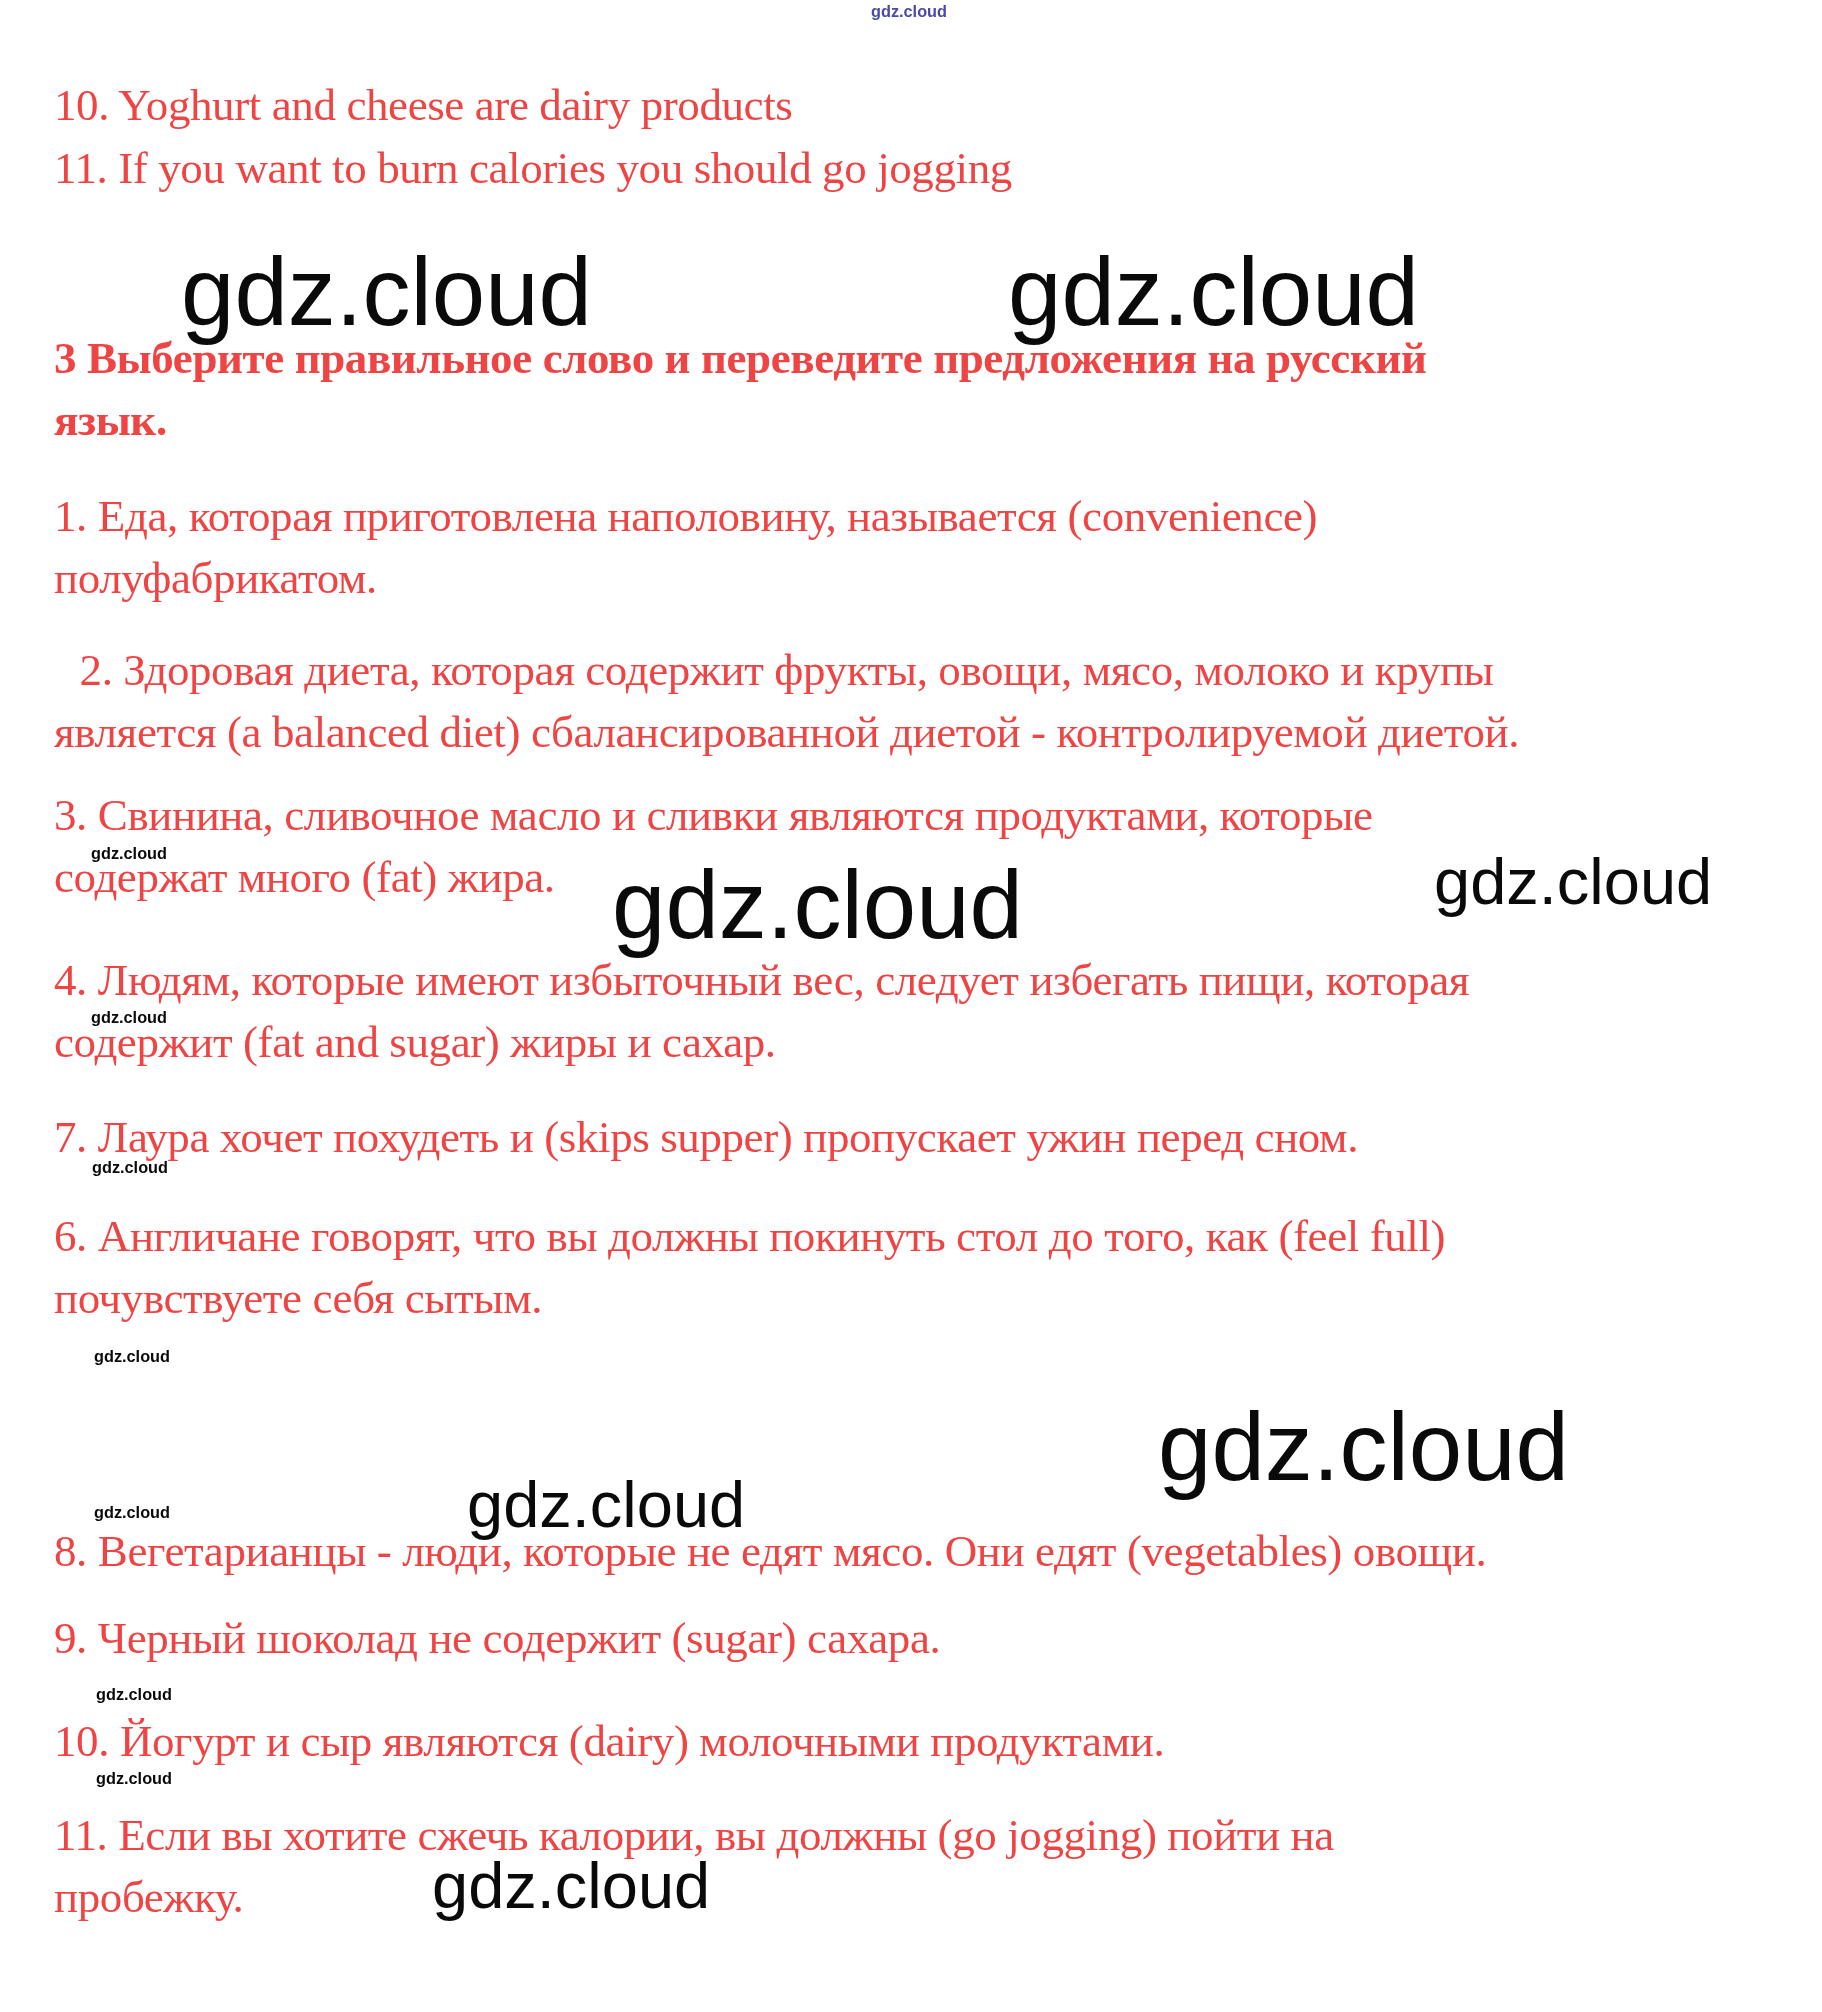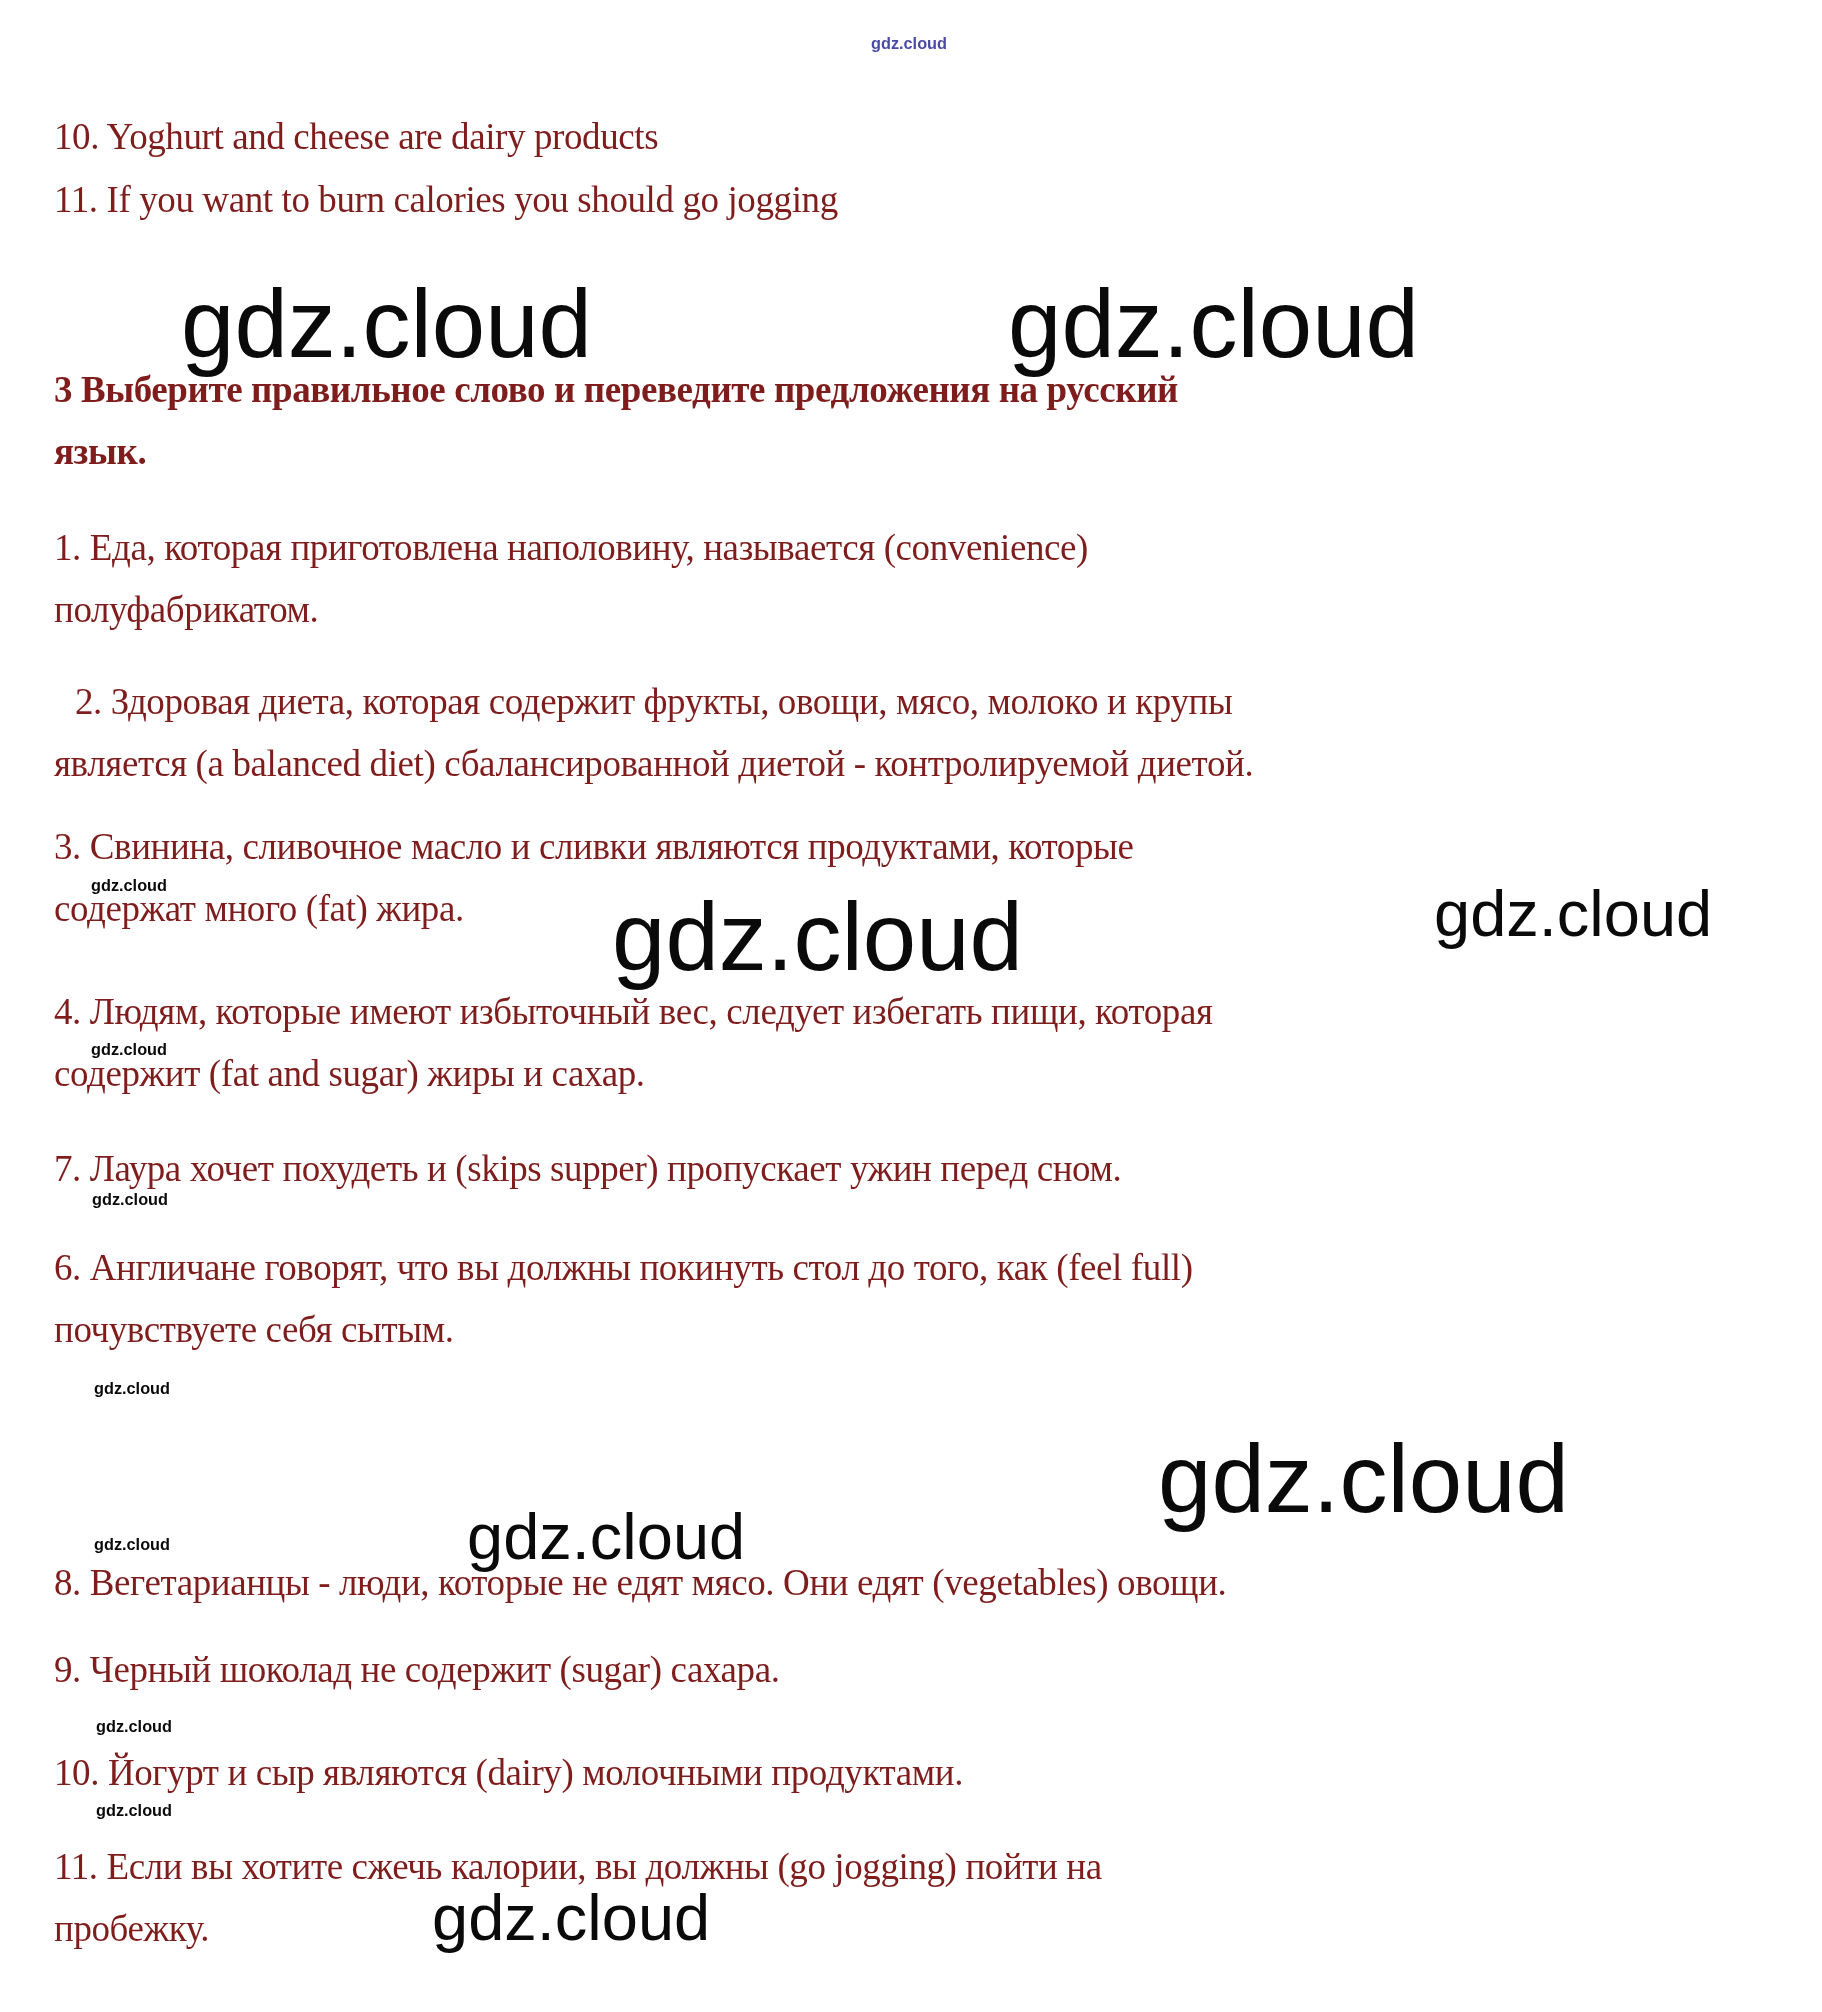--- a/index.html
+++ b/index.html
@@ -7,29 +7,28 @@
     width: 1823px; height: 2013px;
     background: #ffffff;
     position: relative;
     overflow: hidden;
     font-family: "Liberation Serif", "DejaVu Serif", serif;
   }
   .page {
     position: absolute; left: 0; top: 0;
     width: 1823px; height: 1927px;
     background: #ffffff;
-    margin-top: 32px;
   }
   
   .para {
     position: absolute;
     left: 54px;
-    font-size: 37px;
+    font-size: 45px;
     line-height: 62px;
-    color: #7f1d1d;
+    color: #ef4444;
     white-space: pre-line;
     letter-spacing: -0.4px;
   }
   .bold { font-weight: 700; }
   
   .en-10   { top: 74px; }
   .en-11   { top: 137px; }
   .heading { top: 327px; margin: 0; }
   .item-1  { top: 485px; }
   .item-2  { top: 639px; text-align: center; }

